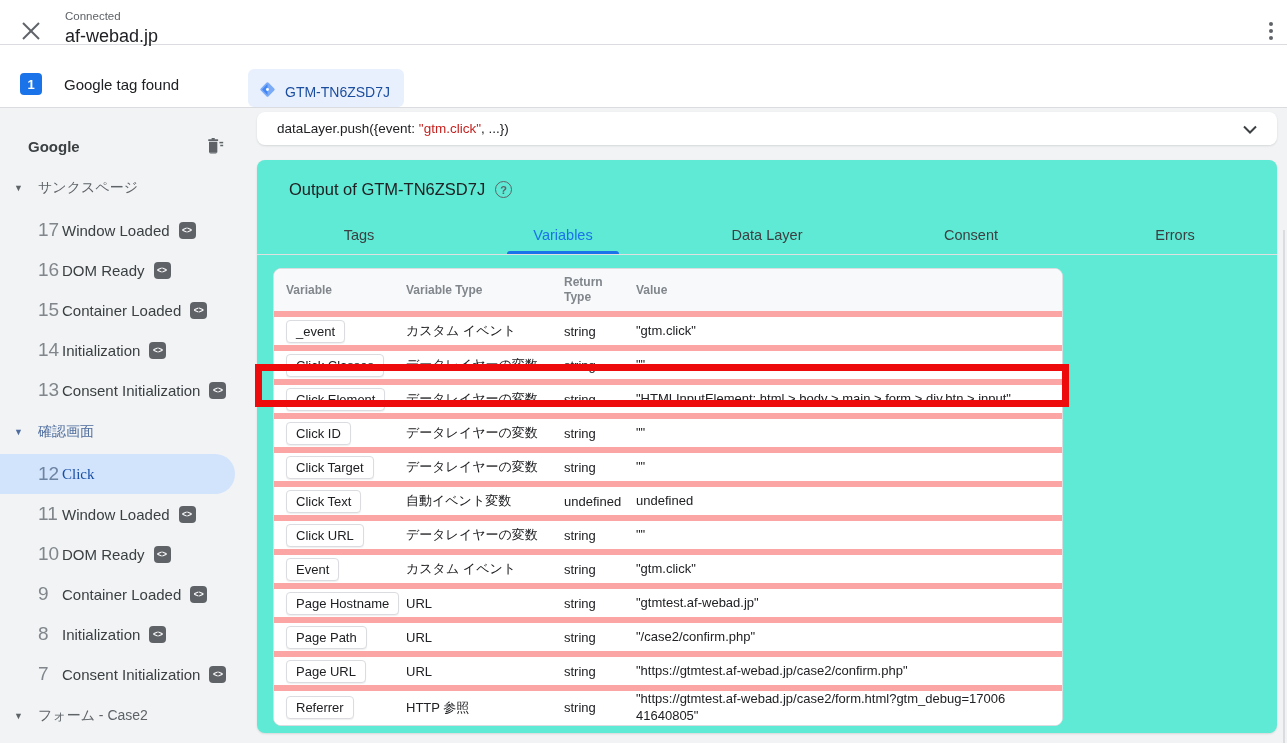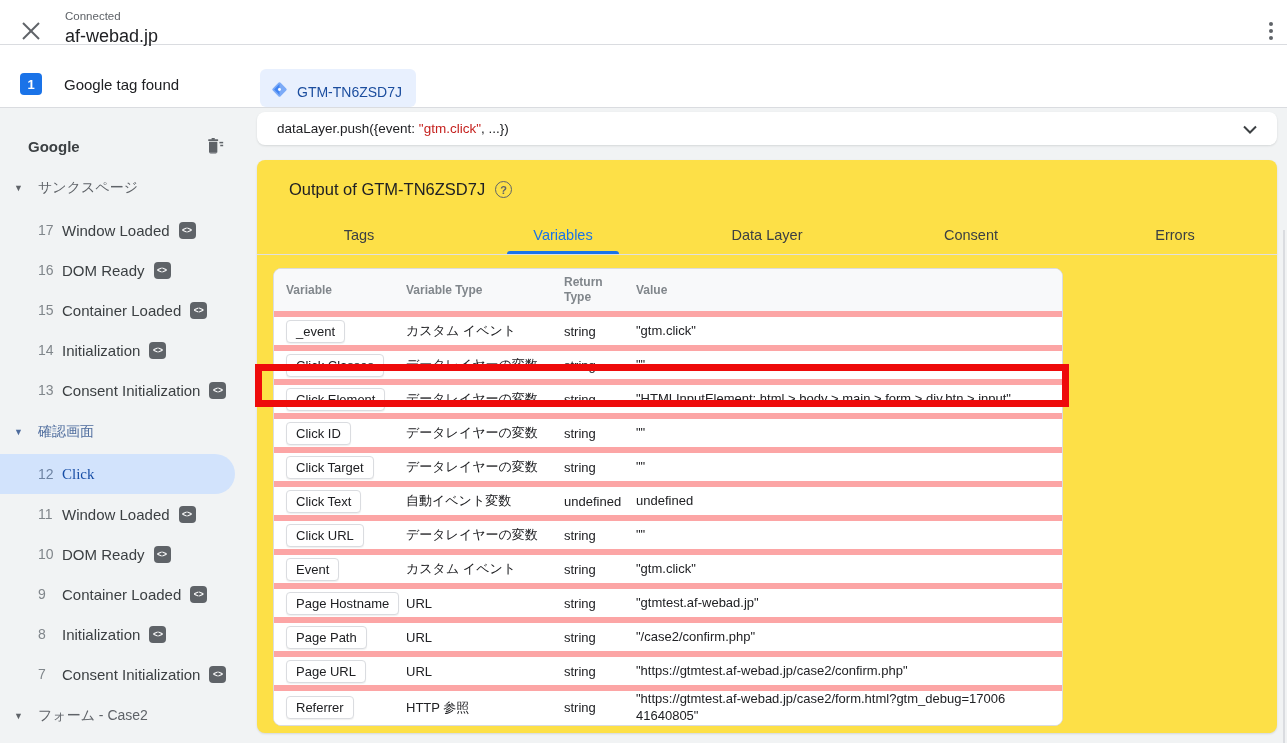--- a/index.html
+++ b/index.html
@@ -12,51 +12,51 @@
   .close-btn svg { stroke:#5f6368; }
   .conn-label { position:absolute; left:65px; top:10px; font-size:11.5px; color:#5f6368; }
   .site-title { position:absolute; left:65px; top:26px; font-size:18px; color:#202124; }
   .kebab { position:absolute; right:6px; top:17px; width:20px; height:28px; display:flex; flex-direction:column; align-items:center; justify-content:center; gap:3px; cursor:pointer; }
   .kebab i { width:4px; height:4px; border-radius:50%; background:#5f6368; }
 
   
   .subbar { position:absolute; left:0; top:61px; width:1287px; height:47px; background:#fff; border-bottom:1px solid #dadce0; }
   .count-badge { position:absolute; left:20px; top:12px; width:22px; height:22px; background:#1a73e8; color:#fff; border-radius:4px; font-size:13px; font-weight:bold; display:flex; align-items:center; justify-content:center; }
   .found-msg { position:absolute; left:64px; top:15px; font-size:15px; font-weight:normal; color:#202124; }
-  .gtm-chip { position:absolute; left:260px; top:8px; height:38px; background:#e8f0fe; border-radius:6px; display:flex; align-items:center; padding:7px 14px 0 10px; gap:8px; cursor:pointer; }
+  .gtm-chip { position:absolute; left:248px; top:8px; height:38px; background:#e8f0fe; border-radius:6px; display:flex; align-items:center; padding:7px 14px 0 10px; gap:8px; cursor:pointer; }
   .gtm-chip .chip-label { font-size:14px; font-weight:500; color:#1b4d9e; }
 
   
   .content-bg { position:absolute; left:0; top:108px; width:1287px; height:635px; background:#f1f3f4; }
 
   
   .sidebar { position:absolute; left:0; top:108px; width:250px; bottom:0; padding-top:18px; }
   .summary-row { height:40px; display:flex; align-items:center; justify-content:space-between; padding:0 26px 0 28px; }
   .summary-lbl { font-size:15px; font-weight:bold; color:#3c4043; }
   .trash-btn { width:20px; height:20px; cursor:pointer; }
   .group-header { height:44px; display:flex; align-items:center; padding-left:14px; cursor:pointer; }
   .group-header .tri { font-size:9px; color:#5f6368; width:24px; }
   .group-header .group-label { font-size:14px; color:#5f6368; }
   .group-header.active .tri, .group-header.active .group-label { color:#4e6c9d; }
   .item { height:40px; display:flex; align-items:center; padding-left:38px; cursor:pointer; margin-right:15px; }
-  .item .num { width:24px; font-size:14px; color:#80868b; flex-shrink:0; }
+  .item .num { width:24px; font-size:19px; color:#80868b; flex-shrink:0; }
   .item .lbl { font-size:15px; color:#3c4043; }
   .item .code-badge { margin-left:9px; width:17px; height:17px; background:#5f6368; border-radius:4px; color:#fff; font-size:8.5px; font-weight:bold; display:flex; align-items:center; justify-content:center; letter-spacing:0; }
   .item.selected { background:#d2e3fc; border-radius:0 20px 20px 0; }
   .item.selected .lbl { color:#174ea6;font-family:Liberation Serif, serif; }
   .item.selected .num { color:#6e84a3; }
 
   
   .dl-card { position:absolute; left:257px; top:112px; width:1020px; height:33px; background:#fff; border-radius:8px; box-shadow:0 1px 2px rgba(60,64,67,.15); display:flex; align-items:center; padding:0 20px; cursor:pointer; }
   .dl-code { font-size:13.5px; color:#202124; white-space:pre; }
   .dl-code .hl { color:#c5221f; }
   .dl-chevron { margin-left:auto; }
 
   
-  .out-card { position:absolute; left:257px; top:160px; width:1020px; height:573px; background:#fde047; border-radius:8px; box-shadow:0 1px 2px rgba(60,64,67,.15); }
+  .out-card { position:absolute; left:257px; top:160px; width:1020px; height:573px; background:#5eead4; border-radius:8px; box-shadow:0 1px 2px rgba(60,64,67,.15); }
   .out-title-row { padding:20px 32px 0 32px; display:flex; align-items:center; gap:10px; }
   .out-title { font-size:16.5px; color:#202124; }
   .help-icon { width:17px; height:17px; border:1.6px solid #5f6368; border-radius:50%; color:#5f6368; font-size:11px; font-weight:bold; display:flex; align-items:center; justify-content:center; cursor:pointer; }
   .tabs { display:flex; margin-top:16px; border-bottom:1px solid #e0e0e0; height:40px; }
   .tab { flex:1; display:flex; align-items:center; justify-content:center; font-size:14.5px; color:#3c4043; cursor:pointer; position:relative; }
   .tab.active { color:#1a73e8; }
   .tab.active::after { content:""; position:absolute; bottom:0; left:50%; transform:translateX(-50%); width:112px; height:3px; background:#1a73e8; border-radius:3px 3px 0 0; }
 
   
   .vtable { margin:13px 4px 0 16px; width:790px; border:1px solid #dadce0; border-radius:8px; overflow:hidden; background:#fff; }

